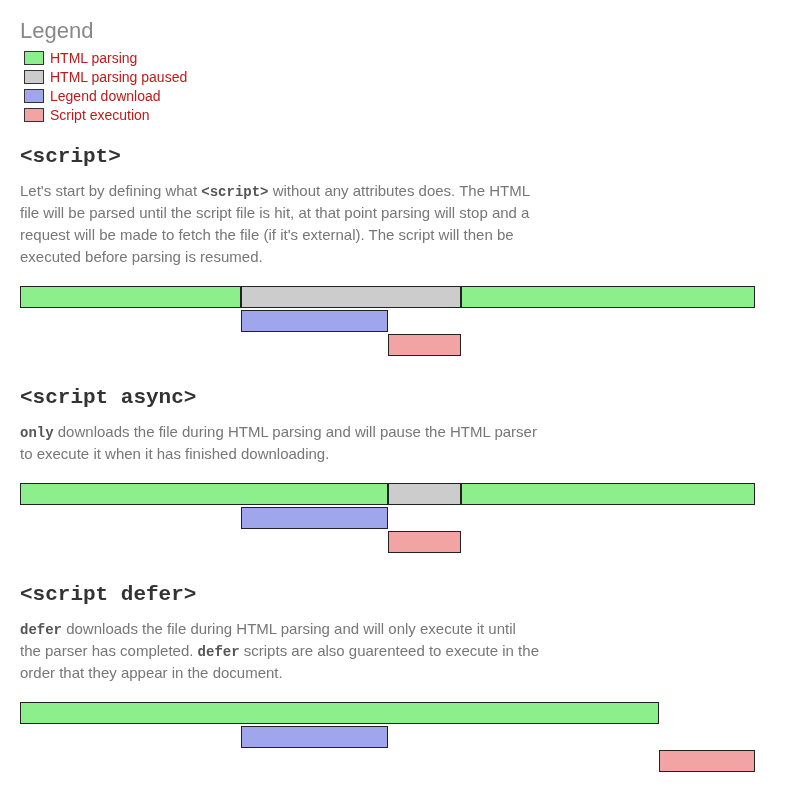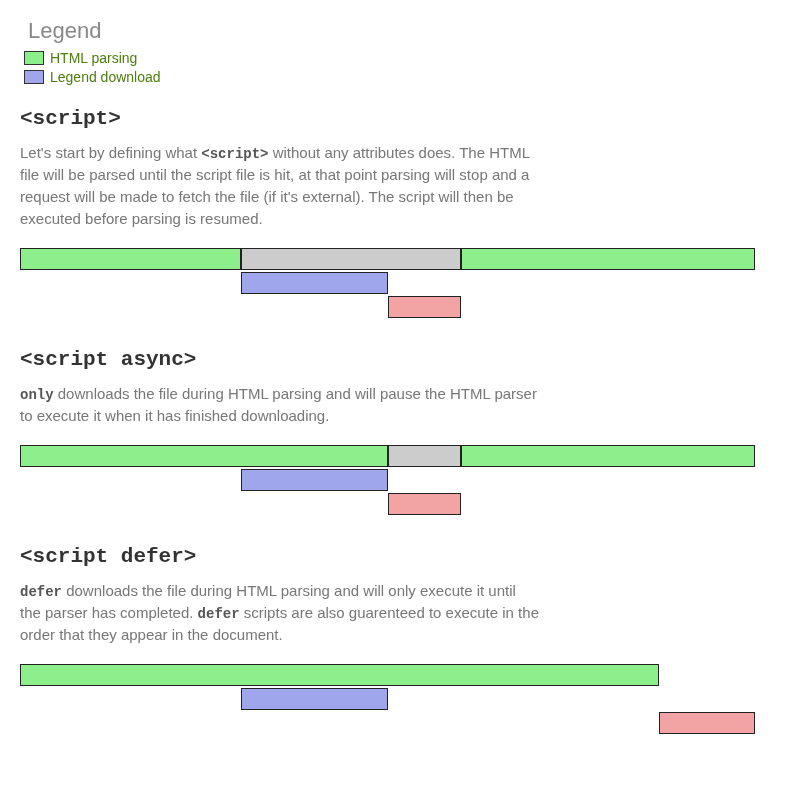--- a/index.html
+++ b/index.html
@@ -8,28 +8,28 @@
     padding: 18px 20px;
     font-family: "Segoe UI", -apple-system, Helvetica, Arial, sans-serif;
     color: #555;
     background: #fff;
     width: 787px;
   }
   .legend-title {
     font-size: 22px;
     font-weight: 400;
     color: #888;
-    margin: 0 0 6px 8px;
+    margin: 0 0 6px 0;
   }
   .legend-items { margin-bottom: 22px; }
   .legend-item {
     display: flex;
     align-items: center;
     font-size: 14px;
-    color: #4d7c0f;
+    color: #b91c1c;
     margin: 3px 0;
     padding-left: 4px;
   }
   .swatch {
     width: 20px;
     height: 14px;
     border: 1px solid #333;
     margin-right: 6px;
   }
   h2.codehead {
@@ -71,22 +71,30 @@
 </head>
 <body>
 
 <div class="legend-title">Legend</div>
 <div class="legend-items">
   <div class="legend-item">
     <span class="swatch" style="background:#8cef8c"></span>
     <span>HTML parsing</span>
   </div>
   <div class="legend-item">
+    <span class="swatch" style="background:#cccccc"></span>
+    <span>HTML parsing paused</span>
+  </div>
+  <div class="legend-item">
     <span class="swatch" style="background:#9fa6ec"></span>
     <span>Legend download</span>
+  </div>
+  <div class="legend-item">
+    <span class="swatch" style="background:#f2a3a3"></span>
+    <span>Script execution</span>
   </div>
 </div>
 
 <h2 class="codehead">&lt;script&gt;</h2>
 <p class="desc" id="desc-0"><span>Let's start by defining what </span><span class="mono">&lt;script&gt;</span><span> without any attributes does. The HTML file will be parsed until the script file is hit, at that point parsing will stop and a request will be made to fetch the file (if it's external). The script will then be executed before parsing is resumed.</span></p>
 <div class="chart" id="chart-0">
     <div class="lane">
       <div class="bar" style="left: 0%; width: 30%; background: rgb(140, 239, 140);"></div>
       <div class="bar" style="left: 30%; width: 30%; background: rgb(204, 204, 204);"></div>
       <div class="bar" style="left: 60%; width: 40%; background: rgb(140, 239, 140);"></div>

